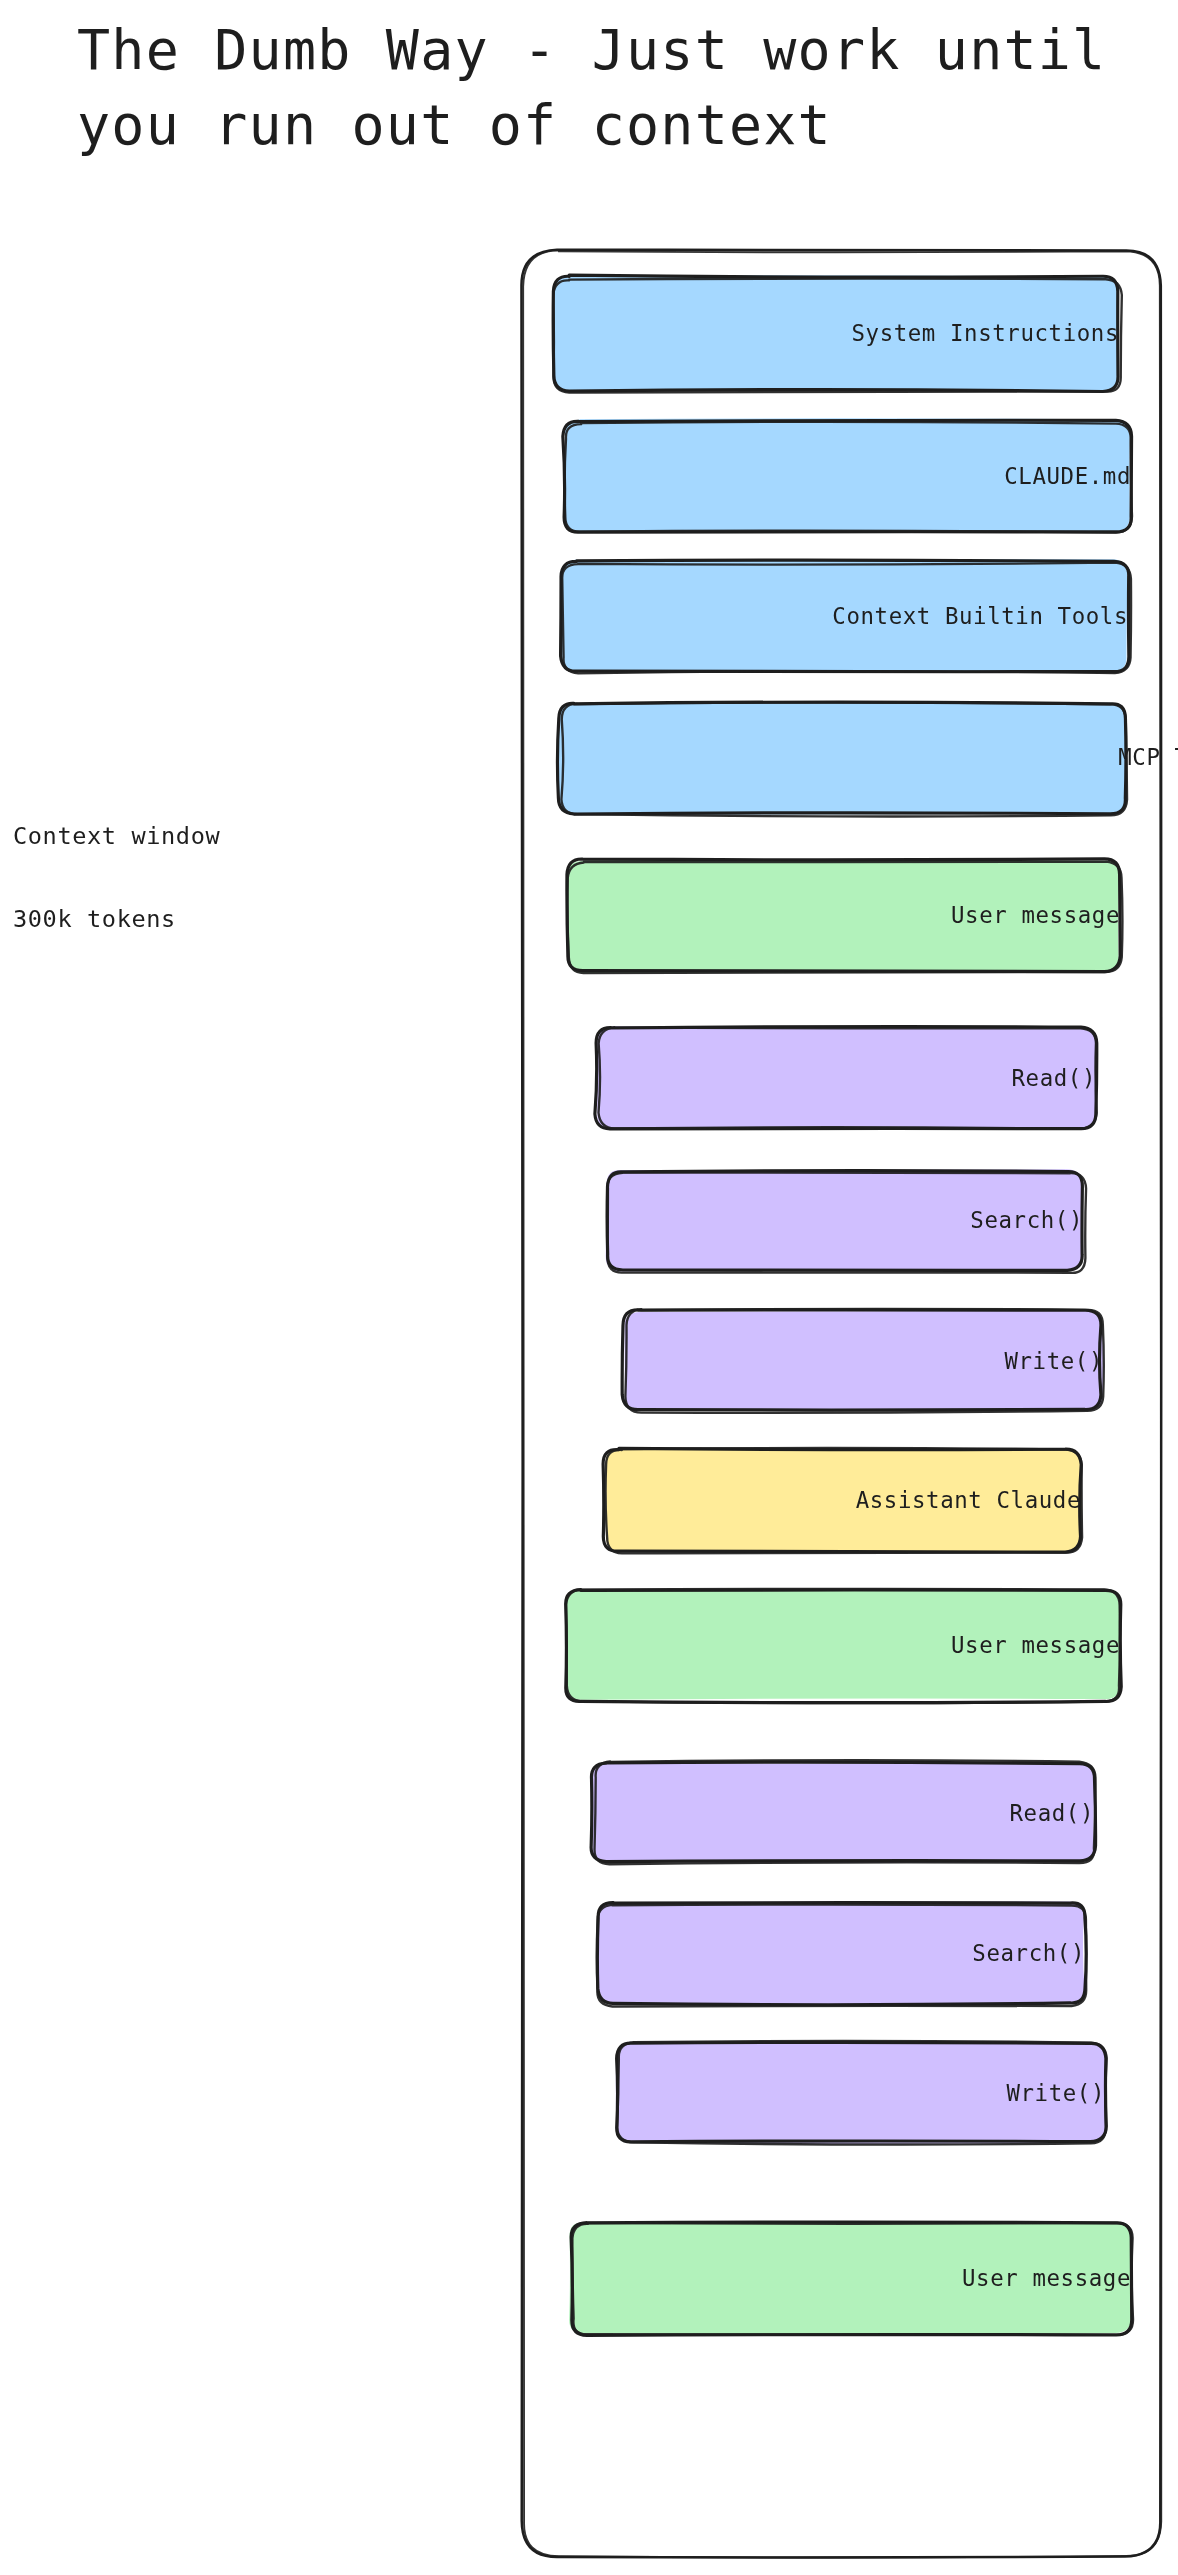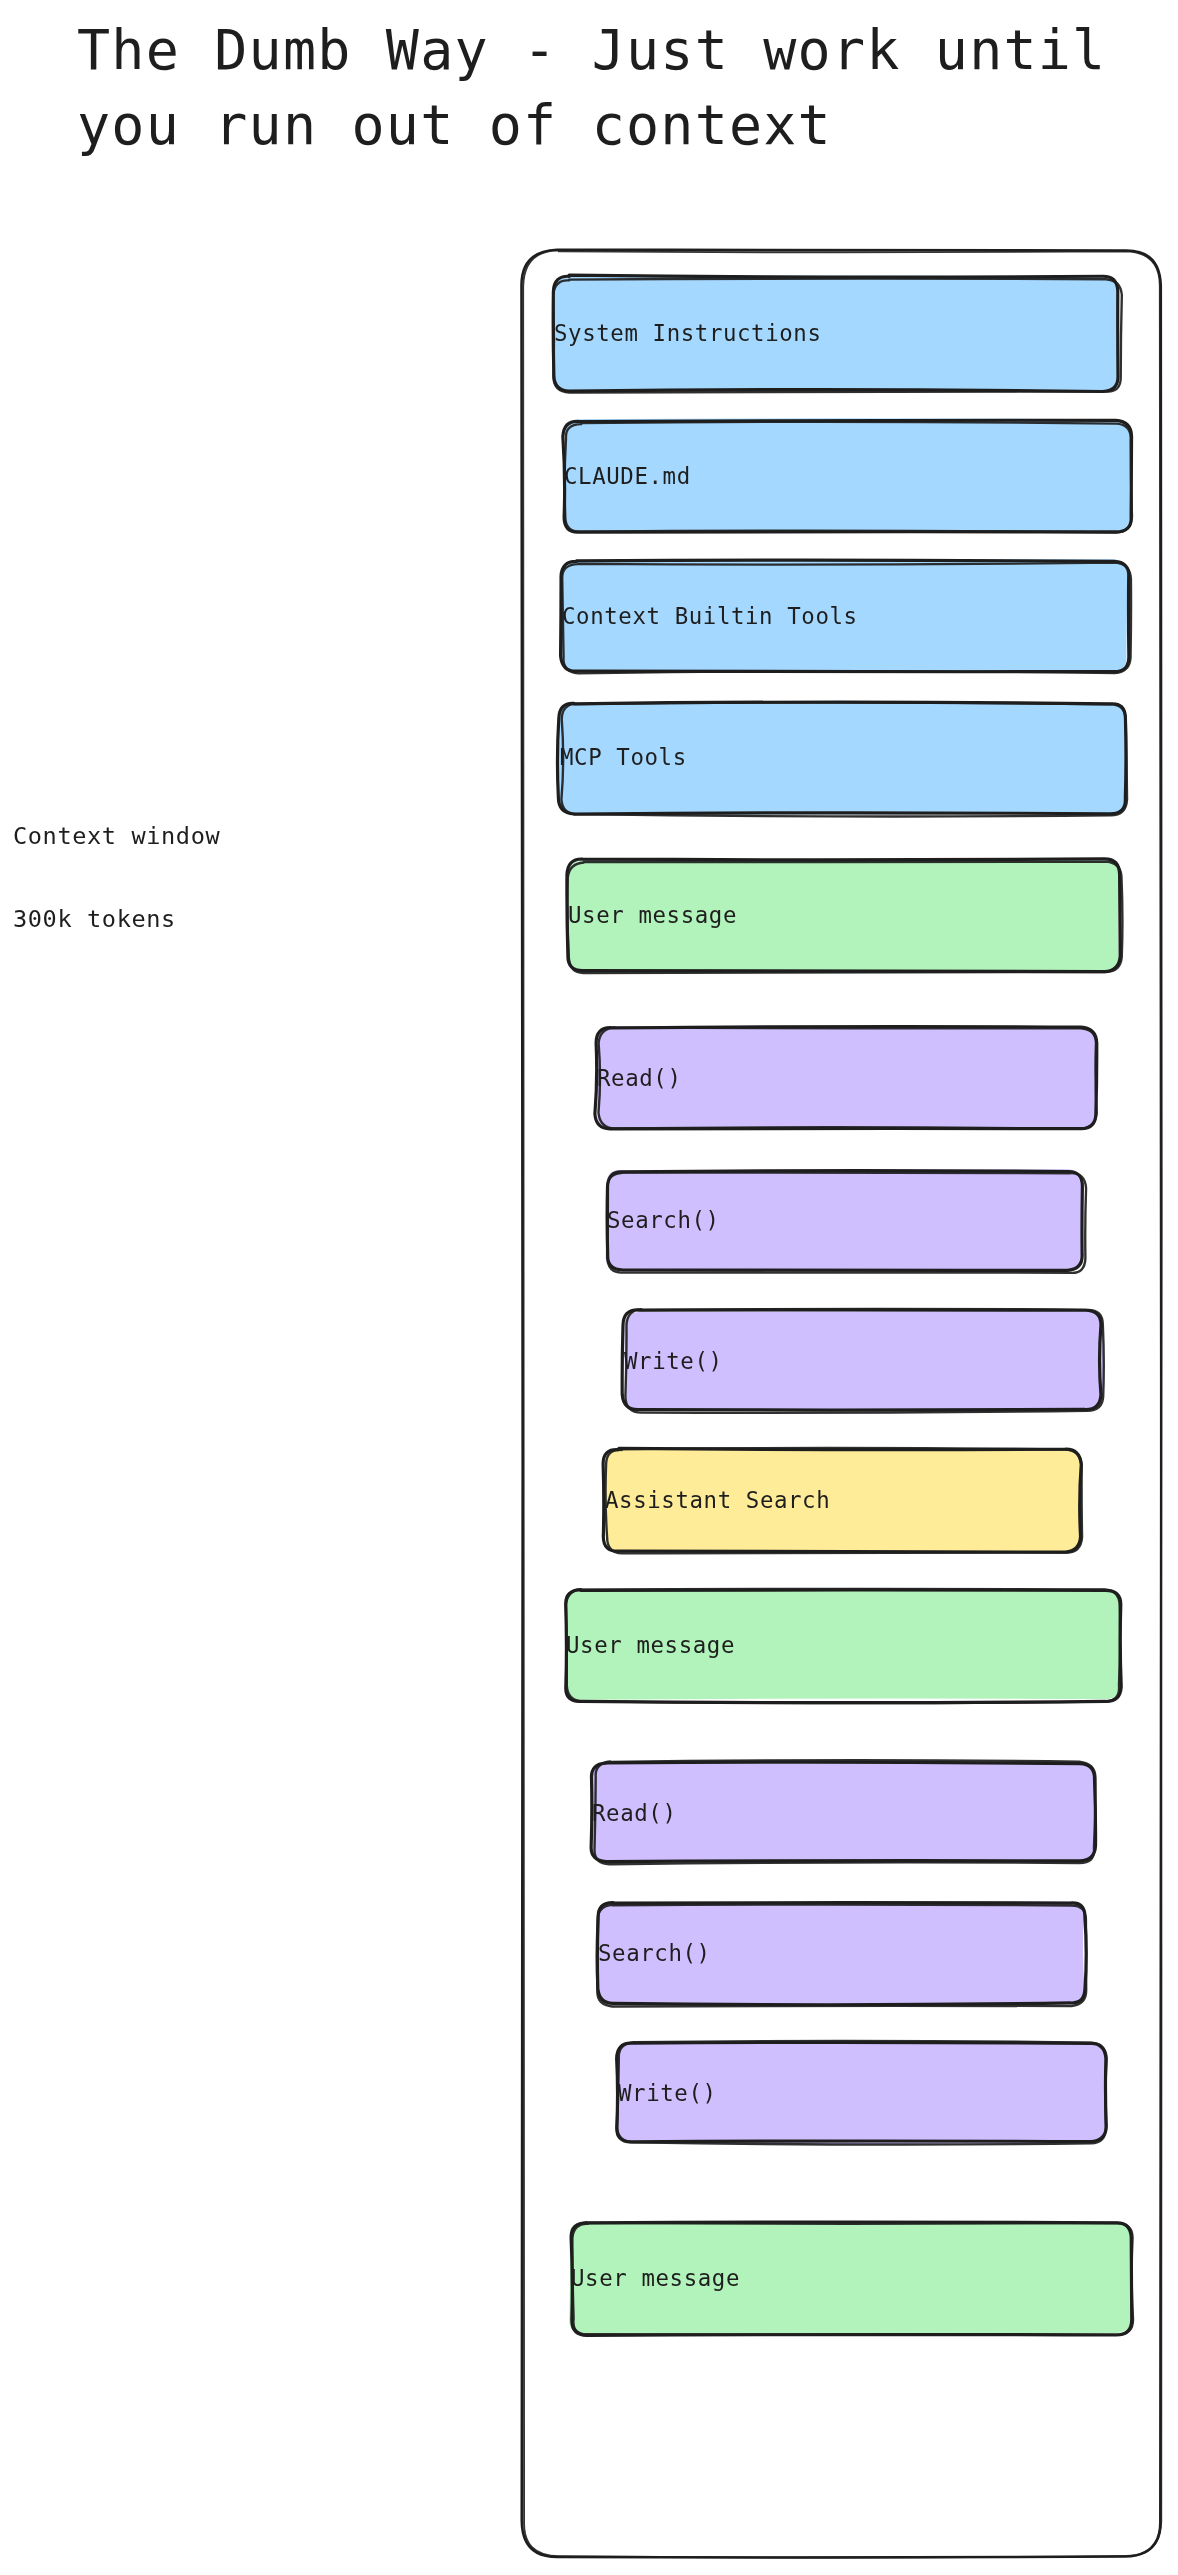--- a/index.html
+++ b/index.html
@@ -72,21 +72,21 @@
   #label-layer {
     position: absolute;
     left: 0;
     top: 0;
     width: 1178px;
     height: 2576px;
     pointer-events: none;
   }
   .box-label {
     position: absolute;
-    text-align: left;
+    text-align: right;
     color: #1e1e1e;
     font-family: "DejaVu Sans Mono", "Liberation Mono", monospace;
     font-size: 22.4px;
     letter-spacing: 0.6px;
     white-space: pre;
     transform: translateY(-50%);
     pointer-events: auto;
   }
 </style>
 </head>
@@ -151,21 +151,21 @@
     </svg>
   <div id="label-layer">
       <div class="box-label" style="left: 554px; top: 333px; width: 565px;">System Instructions</div>
       <div class="box-label" style="left: 564px; top: 476px; width: 567px;">CLAUDE.md</div>
       <div class="box-label" style="left: 562px; top: 616px; width: 566px;">Context Builtin Tools</div>
       <div class="box-label" style="left: 560px; top: 757px; width: 685px;">MCP Tools</div>
       <div class="box-label" style="left: 568px; top: 915px; width: 552px;">User message</div>
       <div class="box-label" style="left: 597px; top: 1078px; width: 499px;">Read()</div>
       <div class="box-label" style="left: 607px; top: 1220px; width: 476px;">Search()</div>
       <div class="box-label" style="left: 624px; top: 1361px; width: 479px;">Write()</div>
-      <div class="box-label" style="left: 605px; top: 1500px; width: 476px;">Assistant Search</div>
+      <div class="box-label" style="left: 605px; top: 1500px; width: 476px;">Assistant Claude</div>
       <div class="box-label" style="left: 566px; top: 1645px; width: 554px;">User message</div>
       <div class="box-label" style="left: 592px; top: 1813px; width: 502px;">Read()</div>
       <div class="box-label" style="left: 598px; top: 1953px; width: 487px;">Search()</div>
       <div class="box-label" style="left: 618px; top: 2093px; width: 487px;">Write()</div>
       <div class="box-label" style="left: 571px; top: 2278px; width: 560px;">User message</div>
     </div>
 </div>
 
 
 </body></html>

